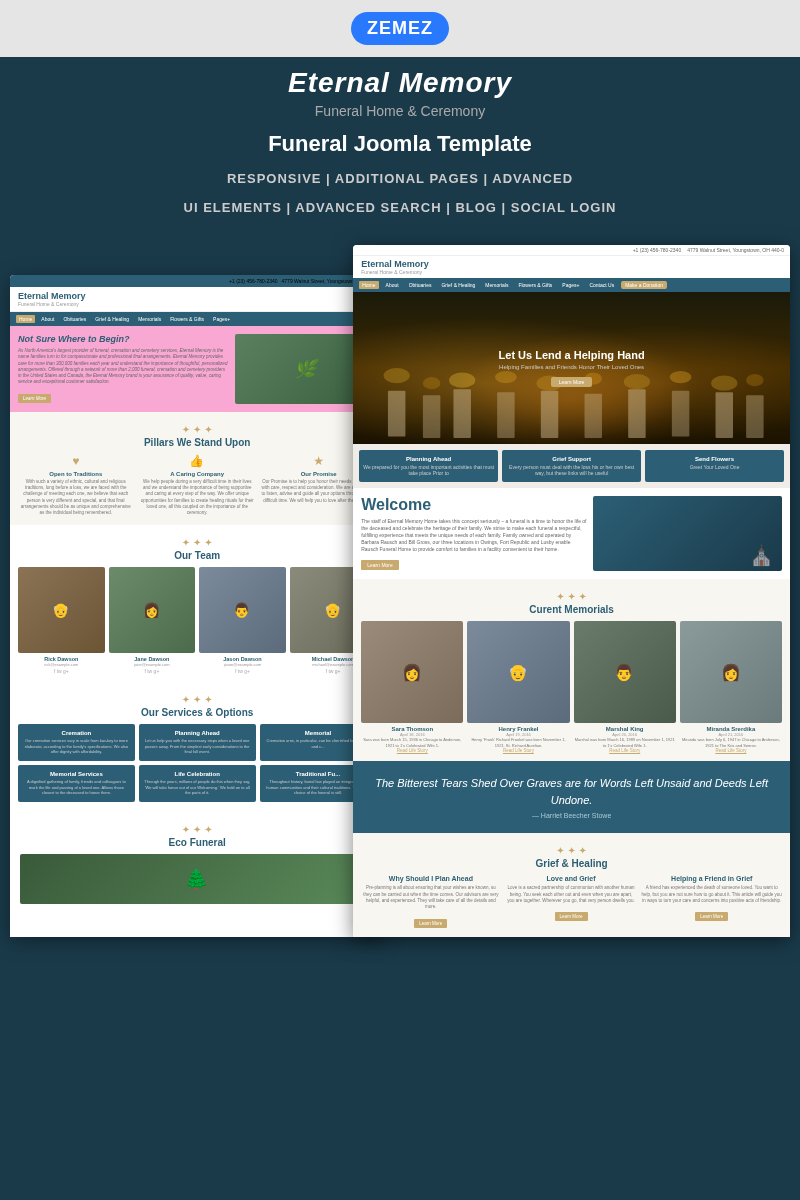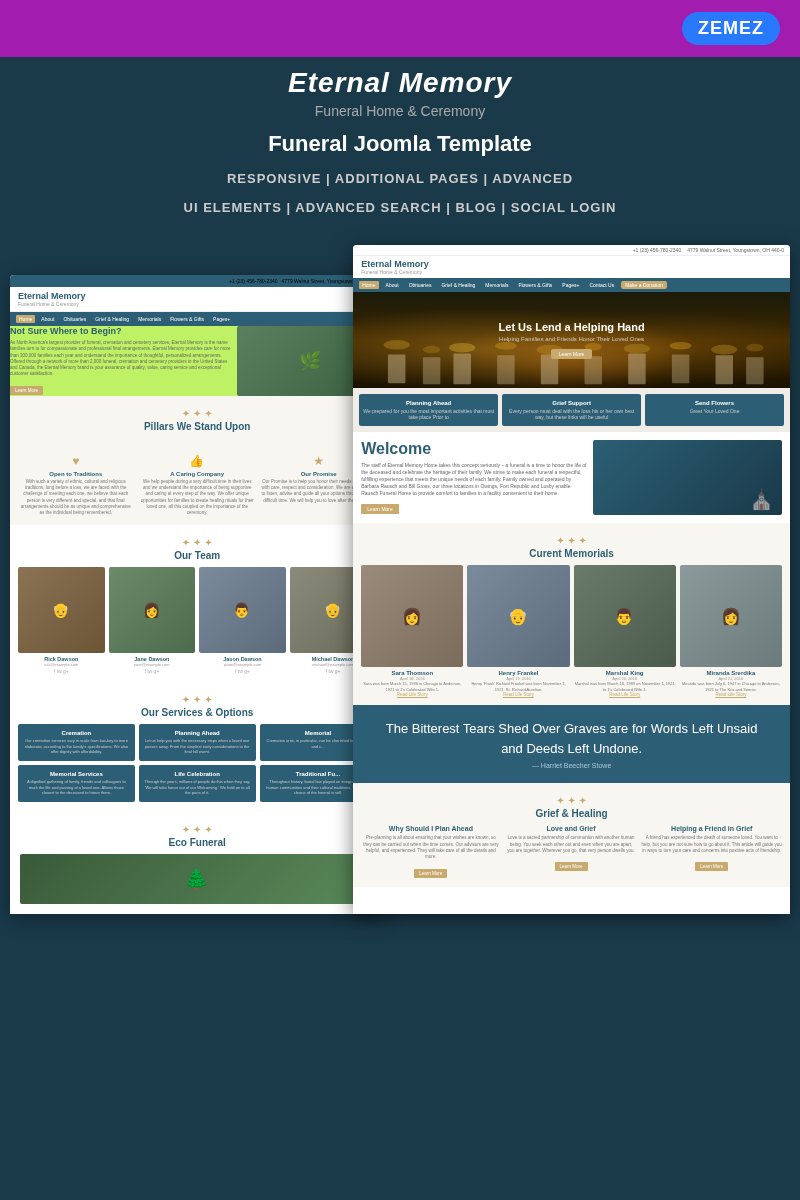--- a/index.html
+++ b/index.html
@@ -6,25 +6,25 @@
     body {
       font-family: Arial, sans-serif;
       background: #1a3a4a;
       width: 800px;
       min-height: 1200px;
       overflow-x: hidden;
     }
 
     
     .top-bar {
-      background: #a21caf;
-      padding: 12px 20px;
+      background: #e5e5e5;
+      padding: 12px 12px;
       display: flex;
       align-items: center;
-      justify-content: flex-end;
+      justify-content: center;
     }
 
     .logo-badge {
       background: #2979ff;
       border-radius: 20px;
       padding: 6px 16px;
       color: white;
       font-weight: bold;
       font-size: 18px;
       letter-spacing: 1px;
@@ -122,21 +122,21 @@
       border-radius: 1px;
     }
 
     .mini-tab.active {
       background: #c8a96e;
     }
 
     
     .hero-candles {
       background: linear-gradient(to bottom, #1a1a0a 0%, #3d2800 50%, #1a1200 100%);
-      height: 96px;
+      height: 152px;
       position: relative;
       display: flex;
       align-items: center;
       justify-content: center;
       overflow: hidden;
     }
 
     .hero-candles::before {
       content: '';
       position: absolute;
@@ -277,23 +277,25 @@
       padding: 1px 3px;
     }
 
     .left-mini-tab.active {
       background: #c8a96e;
       border-radius: 1px;
     }
 
     
     .not-sure-section {
-      background: #bef264;
-      display: flex;
+      background: #f9a8d4;
+      display: flex;
+      padding: 8px;
       gap: 6px;
+      font-style: italic;
     }
 
     .not-sure-text {
       flex: 1.5;
     }
 
     .not-sure-text h3 {
       font-size: 9px;
       color: #2c5f75;
       font-weight: bold;
@@ -337,21 +339,21 @@
     
     .pillars-section {
       background: #f8f6f0;
       padding: 8px;
       text-align: center;
     }
 
     .pillars-section h3 {
       font-size: 10px;
       color: #2c5f75;
-      margin-bottom: 22px;
+      margin-bottom: 6px;
       font-weight: bold;
     }
 
     .pillars-row {
       display: flex;
       gap: 6px;
     }
 
     .pillar-item {
       flex: 1;
@@ -493,21 +495,22 @@
 
     
     .quote-banner {
       background: #2c5f75;
       padding: 14px 20px;
       text-align: center;
     }
 
     .quote-text {
       color: white;
-      font-size: 13px;
+      font-size: 11px;
+      font-style: italic;
       line-height: 1.5;
     }
 
     .quote-attr {
       color: #aac8d8;
       font-size: 7px;
       margin-top: 4px;
     }
 
     

